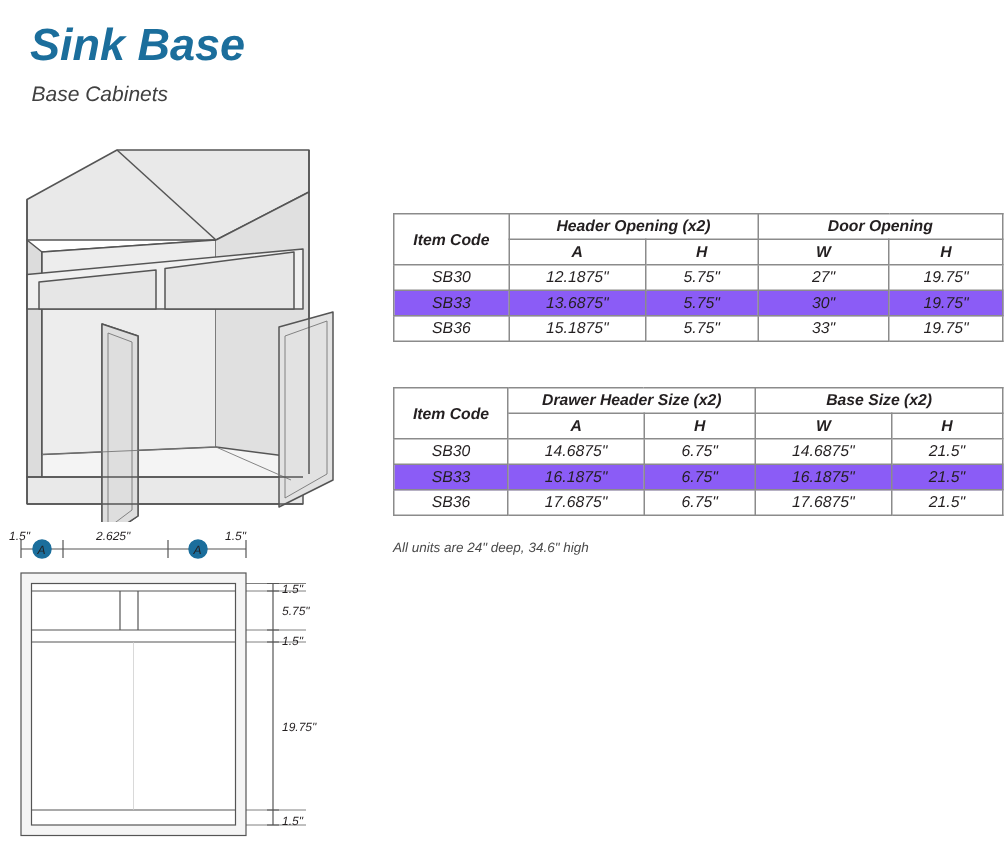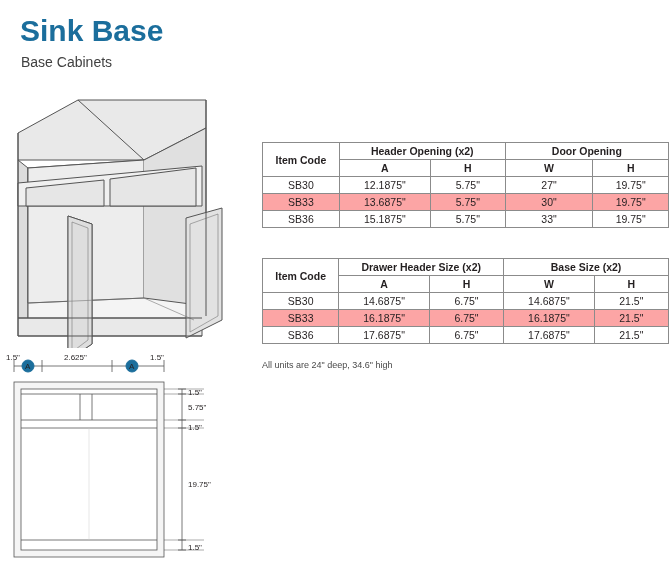--- a/index.html
+++ b/index.html
@@ -12,20 +12,21 @@
     background: #ffffff;
     font-family: "Liberation Sans", sans-serif;
     color: #231f20;
     position: relative;
     overflow: hidden;
   }
   .page {
     position: relative;
     width: 669px;
     height: 576px;
+    font-style: italic;
   }
 
   
   .title {
     position: absolute;
     left: 20px;
     top: 14px;
     font-size: 30px;
     font-weight: bold;
     color: #1b6e9c;
@@ -54,21 +55,21 @@
     color: #231f20;
   }
   .spec-table th {
     font-weight: bold;
     font-size: 10.5px;
   }
   .spec-table .hdr-sub {
     font-weight: bold;
   }
   .spec-table .row-alt td {
-    background: #fca5a5;
+    background: #8b5cf6;
   }
   .spec-table td.code, .spec-table th.code {
     width: 74px;
   }
   .spec-table td.c1, .spec-table th.c1 { width: 88px; }
   .spec-table td.c2, .spec-table th.c2 { width: 72px; }
   .spec-table td.c3, .spec-table th.c3 { width: 88px; }
   .spec-table td.c4, .spec-table th.c4 { width: 72px; }
 
   #table-openings { left: 262px; top: 142px; }

